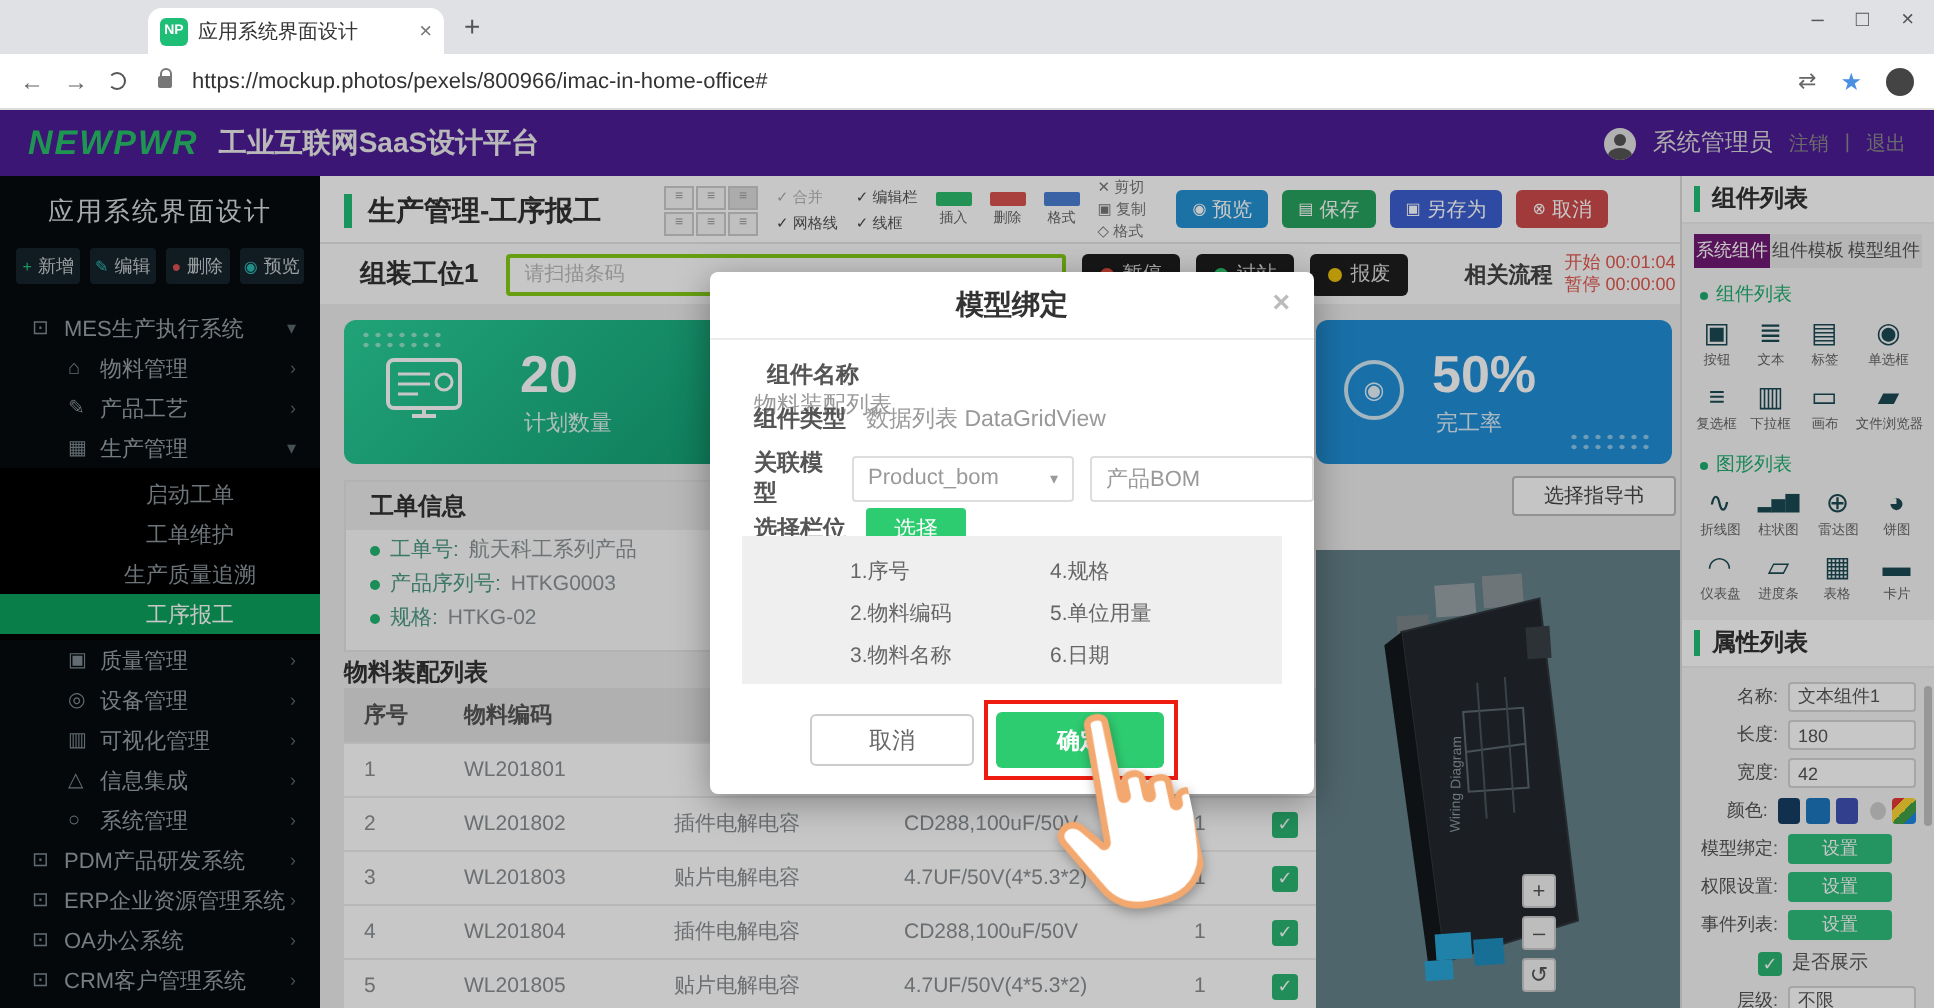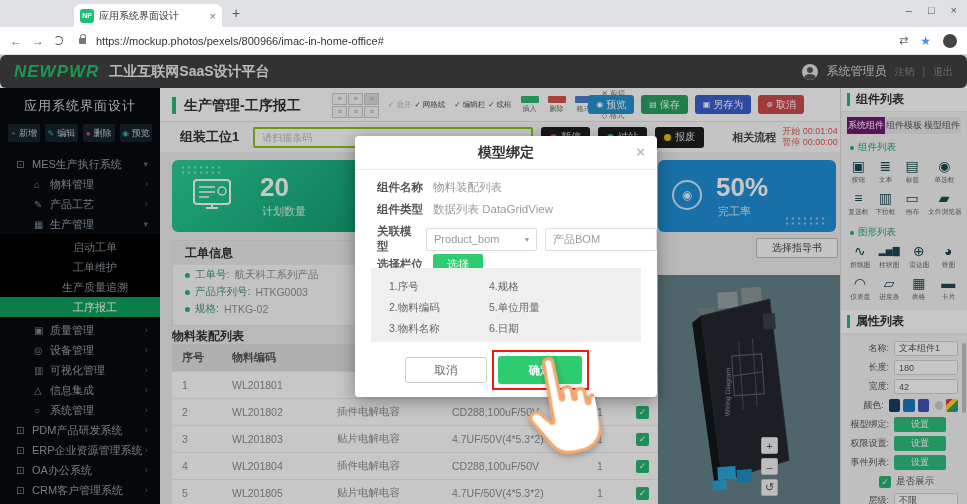--- a/index.html
+++ b/index.html
@@ -19,21 +19,21 @@
   .refresh { width:9px; height:9px; border:1.5px solid #555; border-radius:50%; border-left-color:transparent; }
   .lock { width:7px; height:6px; background:#777; border-radius:1px; position:relative; margin-left:6px; }
   .lock:before { content:""; position:absolute; top:-4px; left:1px; width:4px; height:4px; border:1.5px solid #777; border-bottom:none; border-radius:3px 3px 0 0; }
   .url { font-size:11px; color:#333;text-align:center; }
   .urlright { margin-left:auto; display:flex; gap:12px; align-items:center; }
   .star { color:#4a90e2; font-size:12px; }
   .translate { color:#666; font-size:11px; }
   .chromeavatar { width:14px; height:14px; border-radius:50%; background:#444; }
 
   
-  .appheader { position:absolute; left:0; top:55px; width:967px; height:33px; background:#404040; display:flex; align-items:center; padding:0 14px;border-radius:6px; }
+  .appheader { position:absolute; left:0; top:55px; width:967px; height:33px; background:#4c1d95; display:flex; align-items:center; padding:0 14px; }
   .logo { color:#27c06a; font-size:17px; font-weight:bold; font-style:italic; letter-spacing:1px; }
   .apptitle { color:#eee; font-size:14px; font-weight:bold; margin-left:10px; }
   .hdright { margin-left:auto; display:flex; align-items:center; gap:8px; }
   .avatar { width:16px; height:16px; border-radius:50%; background:#e3e3e3; position:relative; overflow:hidden; }
   .avatar:before { content:""; position:absolute; top:3px; left:5px; width:6px; height:6px; border-radius:50%; background:#555; }
   .avatar:after { content:""; position:absolute; top:10px; left:2px; width:12px; height:8px; border-radius:50%; background:#555; }
   .username { color:#ddd; font-size:12px; }
   .logout { color:#8a8a8a; font-size:10px; }
 
   
@@ -56,21 +56,21 @@
   .mi.lvl2.active { background:#0ea25e; color:#fff; }
 
   
   .titlebar { position:absolute; left:160px; top:88px; width:680px; height:34px; background:#fff; border-bottom:1px solid #e5e5e5; }
   .accent { position:absolute; left:12px; top:9px; width:4px; height:17px; background:#1fbe77; }
   .pagetitle { position:absolute; left:24px; top:9px; font-size:14px; font-weight:bold; color:#333; }
   .ribbon { position:absolute; left:172px; top:3px; display:flex; gap:9px; align-items:center; height:28px; }
   .aligngrid { display:grid; grid-template-columns:repeat(3,15px); grid-auto-rows:12px; gap:1px; }
   .acell { border:1px solid #ccc; background:#f6f6f6; font-size:7px; color:#999; display:flex; align-items:center; justify-content:center; }
   .acell.sel { background:#ddd; }
-  .chkcol { display:flex; flex-direction:row; gap:3px; }
+  .chkcol { display:flex; flex-direction:column; gap:3px; }
   .chk { font-size:7.5px; color:#555; white-space:nowrap; }
   .chk .cm { color:#444; }
   .chk.dim { opacity:.45; }
   .rblock { display:flex; flex-direction:column; align-items:center; gap:1px; }
   .rbar { width:18px; height:7px; border-radius:1px; }
   .rblock span { font-size:7px; color:#666; }
   .rside { display:flex; flex-direction:column; gap:1px; }
   .rside div { font-size:7.5px; color:#777; white-space:nowrap; }
   .topactions { position:absolute; right:36px; top:7px; display:flex; gap:7px; }
   .ta { height:19px; padding:0 8px; border-radius:3px; color:#fff; font-size:10px; display:flex; align-items:center; gap:3px; }
@@ -159,21 +159,21 @@
   .m-title { height:34px; border-bottom:1px solid #ececec; display:flex; align-items:center; justify-content:center; font-size:14px; font-weight:bold; color:#333; position:relative; }
   .m-close { position:absolute; right:12px; top:7px; font-size:15px; color:#bbb; }
   .m-row { position:absolute; left:22px; display:flex; align-items:center; font-size:11.5px; }
   .m-lab { font-weight:bold; color:#555; margin-right:10px; }
   .m-val { color:#999; }
   .m-select { width:128px; height:23px; border:1px solid #ddd; border-radius:2px; display:flex; align-items:center; padding:0 7px; color:#999; font-size:11px; }
   .m-select .caret { margin-left:auto; font-size:8px; color:#999; }
   .m-input { width:112px; height:23px; border:1px solid #ddd; border-radius:2px; font-size:11px; color:#999; padding:0 7px; margin-left:8px; background:#fff; }
   .m-selbtn { width:50px; height:21px; background:#2ecc71; border-radius:2px; color:#fff; font-size:11px; display:flex; align-items:center; justify-content:center; }
   .graybox { position:absolute; left:16px; top:132px; width:270px; height:74px; background:#efefef; }
-  .gcol { position:absolute; top:8px; font-size:10.5px; color:#666; line-height:21px; }
+  .gcol { position:absolute; top:8px; font-size:10.5px; color:#666; line-height:21px;margin-left:36px; }
   .gcol.c1 { left:18px; } .gcol.c2 { left:118px; }
   .m-cancel { position:absolute; left:50px; top:221px; width:82px; height:26px; background:#fff; border:1px solid #ccc; border-radius:3px; font-size:11.5px; color:#666; display:flex; align-items:center; justify-content:center; }
   .m-ok { position:absolute; left:143px; top:220px; width:84px; height:28px; background:#2ecc71; border-radius:3px; font-size:11.5px; font-weight:bold; color:#fff; display:flex; align-items:center; justify-content:center; }
   .redbox { position:absolute; left:137px; top:214px; width:97px; height:40px; border:2px solid #ee1b11; z-index:61; }
   .hand { position:absolute; left:522px; top:354px; z-index:70; transform:rotate(-12deg); filter:drop-shadow(0 2px 3px rgba(0,0,0,.3)); }
 </style>
 </head>
 <body>
 
 <div class="screen">
@@ -647,21 +647,21 @@
           <input class="pinput" value="不限" style="">
         </div>
     </div>
     <div class="pscroll"></div>
   </div>
 
   <div class="overlay"></div>
 
   <div class="modal">
     <div class="m-title">模型绑定<span class="m-close">×</span></div>
-    <div class="m-row" style="top:44px;">
+    <div class="m-row" style="top:44px;flex-direction:column;">
         <span class="m-lab">组件名称</span>
         <span class="m-val">物料装配列表</span>
       </div>
     <div class="m-row" style="top:66px;">
         <span class="m-lab">组件类型</span>
         <span class="m-val">数据列表 DataGridView</span>
       </div>
     <div class="m-row" style="top:88px;">
         <span class="m-lab">关联模型</span>
       <div class="m-select">

